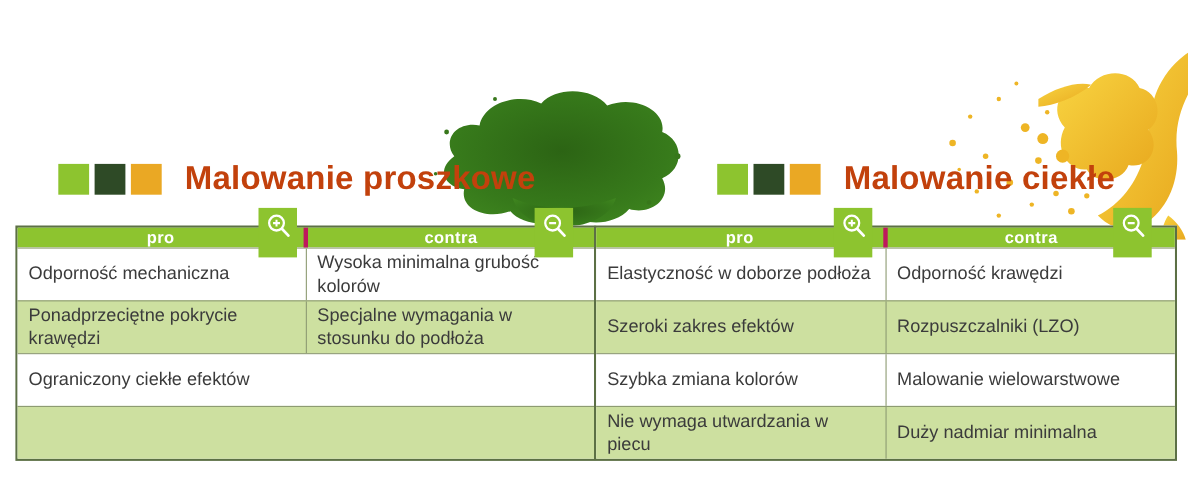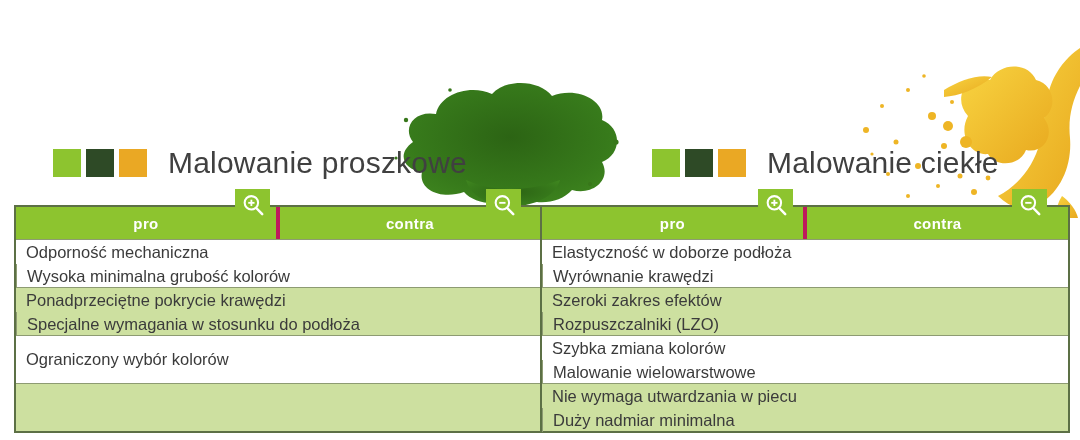--- a/index.html
+++ b/index.html
@@ -9,33 +9,33 @@
   }
   .splash{position:absolute;z-index:1;}
   .title-group{
     position:absolute;top:148px;z-index:2;display:flex;align-items:center;height:30px;
   }
   .sq{width:28px;height:28px;display:inline-block;margin-right:5px;}
   .sq-lime{background:#8dc42f;}
   .sq-dark{background:#2e4a26;}
   .sq-orange{background:#eaa824;}
   .title{
-    margin:0 0 0 16px;font-size:30px;font-weight:normal;color:#404040;
+    margin:0 0 0 16px;font-size:30px;font-weight:bold;color:#c2410c;
     white-space:nowrap;letter-spacing:0.2px;
   }
   .cmp-table{
     position:absolute;top:205px;z-index:2;border:2px solid #5c7045;background:#ffffff;
   }
-  .thead{display:flex;height:32px;background:#8dc42f;}
+  .thead{display:flex;height:18px;background:#8dc42f;}
   .th{
     flex:1;display:flex;align-items:center;justify-content:center;
     color:#ffffff;font-weight:bold;font-size:15px;letter-spacing:0.4px;
   }
   .th + .th{border-left:4px solid #be185d;}
-  .tr{display:flex;height:47px;border-top:1px solid #8d9b72;background:#ffffff;flex-direction:column;}
+  .tr{display:flex;height:47px;border-top:1px solid #8d9b72;background:#ffffff;}
   .tr.alt{background:#cde0a0;}
   .td{
     flex:1;display:flex;align-items:center;padding:2px 8px 2px 10px;
     font-size:16.5px;color:#3b3b3b;line-height:1.22;
   }
   .td + .td{border-left:1px solid #8d9b72;}
   .loupe-tab{
     position:absolute;top:189px;width:35px;height:45px;background:#8dc42f;z-index:3;
     display:flex;justify-content:center;align-items:flex-start;padding-top:3px;
     box-sizing:border-box;cursor:pointer;
@@ -156,35 +156,35 @@
     </div>
     <div class="tr">
       <div class="td">Odporność mechaniczna</div>
       <div class="td">Wysoka minimalna grubość kolorów</div>
     </div>
     <div class="tr alt">
       <div class="td">Ponadprzeciętne pokrycie krawędzi</div>
       <div class="td">Specjalne wymagania w stosunku do podłoża</div>
     </div>
     <div class="tr">
-      <div class="td">Ograniczony wybór kolorów</div>
+      <div class="td">Ograniczony ciekłe efektów</div>
     </div>
     <div class="tr alt">
       <div class="td"></div>
     </div>
   </div>
 
   <div class="cmp-table" style="left:540px;width:526px;">
     <div class="thead">
       <div class="th">pro</div>
       <div class="th">contra</div>
     </div>
     <div class="tr">
       <div class="td">Elastyczność w doborze podłoża</div>
-      <div class="td">Wyrównanie krawędzi</div>
+      <div class="td">Odporność krawędzi</div>
     </div>
     <div class="tr alt">
       <div class="td">Szeroki zakres efektów</div>
       <div class="td">Rozpuszczalniki (LZO)</div>
     </div>
     <div class="tr">
       <div class="td">Szybka zmiana kolorów</div>
       <div class="td">Malowanie wielowarstwowe</div>
     </div>
     <div class="tr alt">

